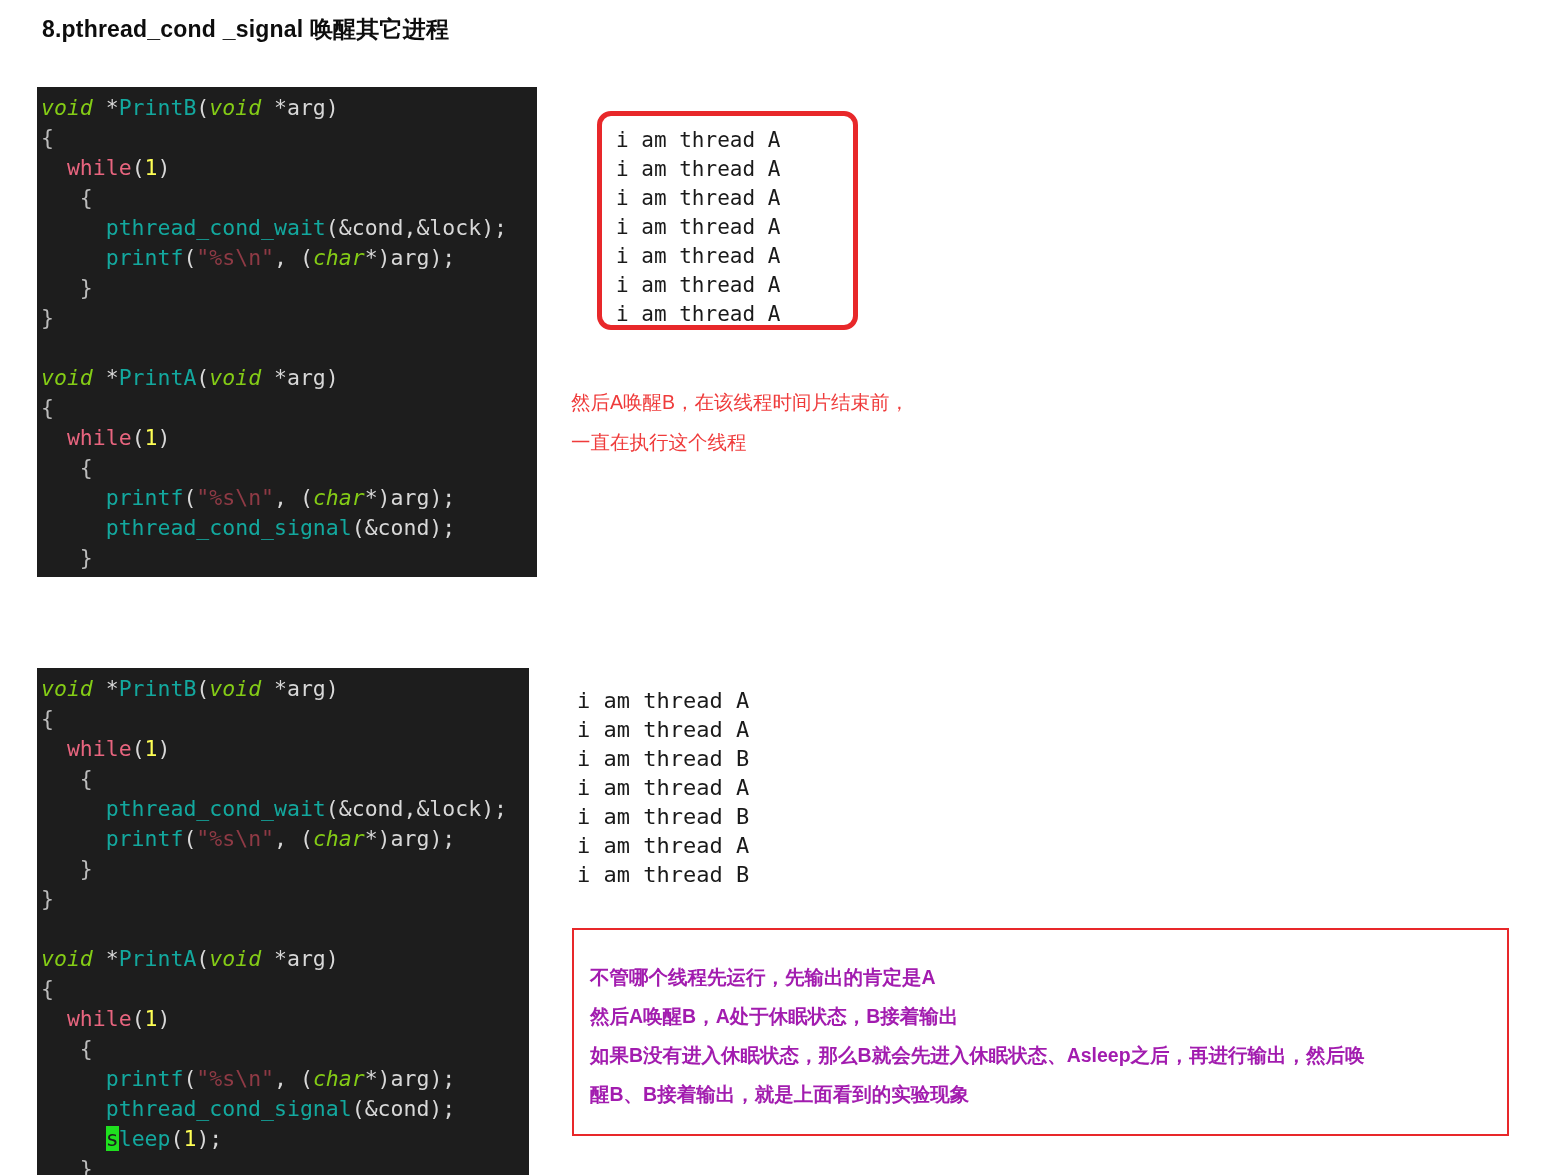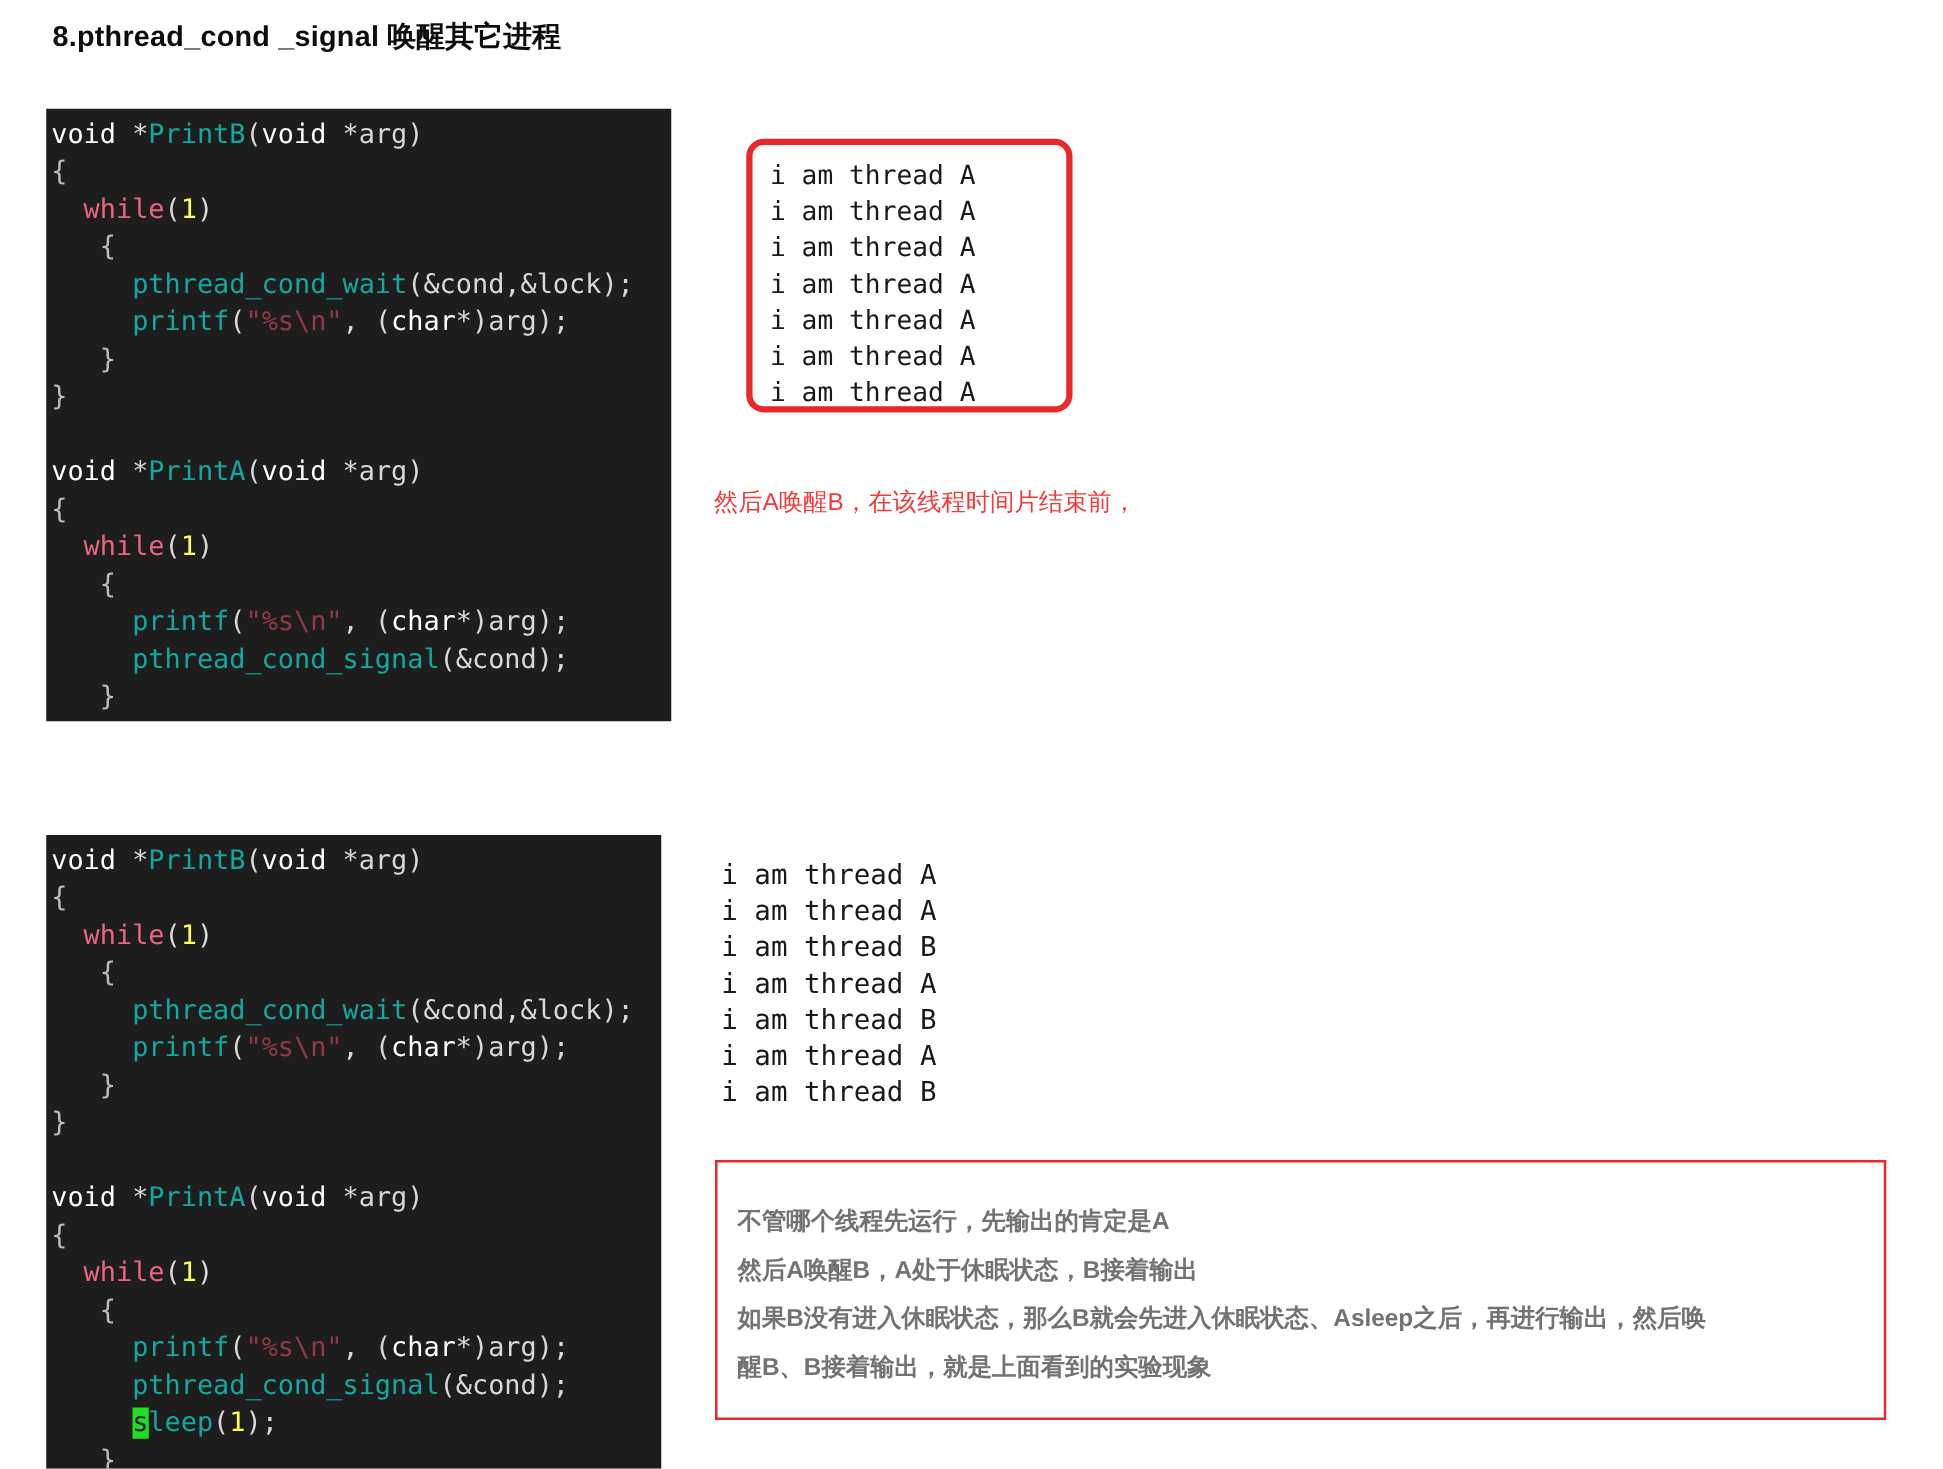--- a/index.html
+++ b/index.html
@@ -52,21 +52,21 @@
     width: 492px;
     height: 507px;
   }
   .code-line {
     height: 30px;
     padding-left: 4px;
     position: relative;
   }
 
   
-  .t-kw      { color: #ffffff; }  
+  .t-kw      { color: #84cc16; font-style: italic; }  
   .t-ctl     { color: #e8657f; }  
   .t-fn      { color: #13a89e; }  
   .t-num     { color: #ffff55; }  
   .t-str     { color: #8f3a45; }  
   .t-punct   { color: #d8d8d8; }  
   .t-plain   { color: #d8d8d8; text-align: right; }
   .t-brace   { color: #bcbcbc; }
   .cursor-char {
     background: #1fe01f;
     color: #1d1d1d;
@@ -136,21 +136,21 @@
     box-sizing: border-box;
   }
   #note-box-lower .note-inner {
     padding: 28px 0 0 16px;
   }
   #note-box-lower .note-line {
     font-family: "Liberation Sans", sans-serif;
     font-size: 19.5px;
     font-weight: bold;
     line-height: 39px;
-    color: #737373;
+    color: #a21caf;
     white-space: nowrap;
   }
 </style>
 </head>
 <body>
 
 <div class="page-title">8.pthread_cond _signal 唤醒其它进程</div>
 
 <div class="code-block" id="code-block-1"><div class="code-line"><span class="t-kw">void</span><span class="t-punct"> *</span><span class="t-fn">PrintB</span><span class="t-punct">(</span><span class="t-kw">void</span><span class="t-punct"> *</span><span class="t-plain">arg</span><span class="t-punct">)</span></div><div class="code-line"><span class="t-brace">{</span></div><div class="code-line"><span class="t-plain">  </span><span class="t-ctl">while</span><span class="t-punct">(</span><span class="t-num">1</span><span class="t-punct">)</span></div><div class="code-line"><span class="t-plain">   </span><span class="t-brace">{</span></div><div class="code-line"><span class="t-plain">     </span><span class="t-fn">pthread_cond_wait</span><span class="t-punct">(&amp;cond,&amp;lock);</span></div><div class="code-line"><span class="t-plain">     </span><span class="t-fn">printf</span><span class="t-punct">(</span><span class="t-str">"%s\n"</span><span class="t-punct">, (</span><span class="t-kw">char</span><span class="t-punct">*)</span><span class="t-plain">arg</span><span class="t-punct">);</span></div><div class="code-line"><span class="t-plain">   </span><span class="t-brace">}</span></div><div class="code-line"><span class="t-brace">}</span></div><div class="code-line"><span class="t-plain"> </span></div><div class="code-line"><span class="t-kw">void</span><span class="t-punct"> *</span><span class="t-fn">PrintA</span><span class="t-punct">(</span><span class="t-kw">void</span><span class="t-punct"> *</span><span class="t-plain">arg</span><span class="t-punct">)</span></div><div class="code-line"><span class="t-brace">{</span></div><div class="code-line"><span class="t-plain">  </span><span class="t-ctl">while</span><span class="t-punct">(</span><span class="t-num">1</span><span class="t-punct">)</span></div><div class="code-line"><span class="t-plain">   </span><span class="t-brace">{</span></div><div class="code-line"><span class="t-plain">     </span><span class="t-fn">printf</span><span class="t-punct">(</span><span class="t-str">"%s\n"</span><span class="t-punct">, (</span><span class="t-kw">char</span><span class="t-punct">*)</span><span class="t-plain">arg</span><span class="t-punct">);</span></div><div class="code-line"><span class="t-plain">     </span><span class="t-fn">pthread_cond_signal</span><span class="t-punct">(&amp;cond);</span></div><div class="code-line"><span class="t-plain">   </span><span class="t-brace">}</span></div><div class="code-line"><span class="t-brace">}</span></div></div>
 
@@ -163,20 +163,21 @@
       <div class="term-line">i am thread A</div>
       <div class="term-line">i am thread A</div>
       <div class="term-line">i am thread A</div>
       <div class="term-line">i am thread A</div>
       <div class="term-line">i am thread A</div>
     </div>
 </div>
 
 <div id="note-upper">
     <div class="note-line">然后A唤醒B，在该线程时间片结束前，</div>
+    <div class="note-line">一直在执行这个线程</div>
   </div>
 
 <div id="terminal-2">
   <div>
       <div class="term-line">i am thread A</div>
       <div class="term-line">i am thread A</div>
       <div class="term-line">i am thread B</div>
       <div class="term-line">i am thread A</div>
       <div class="term-line">i am thread B</div>
       <div class="term-line">i am thread A</div>

